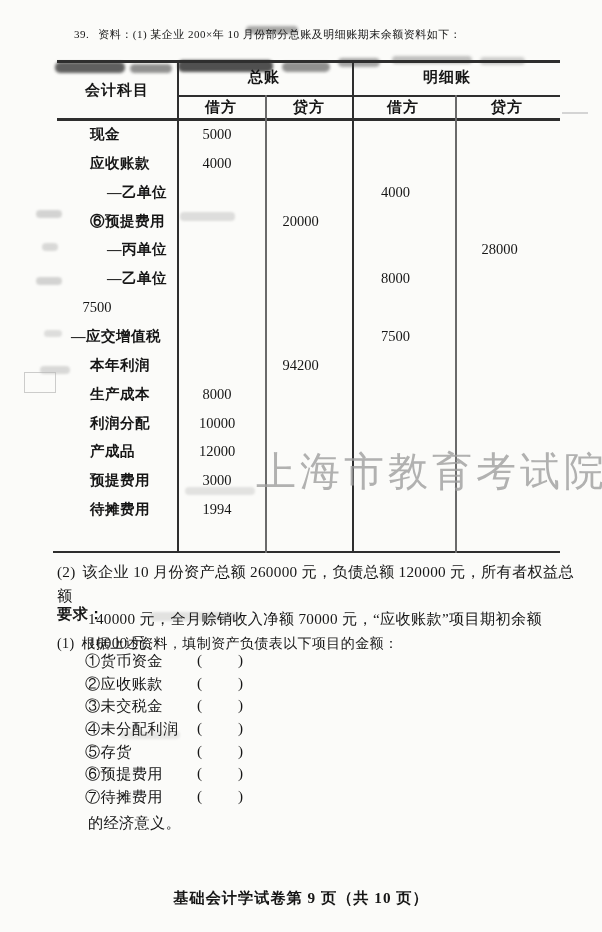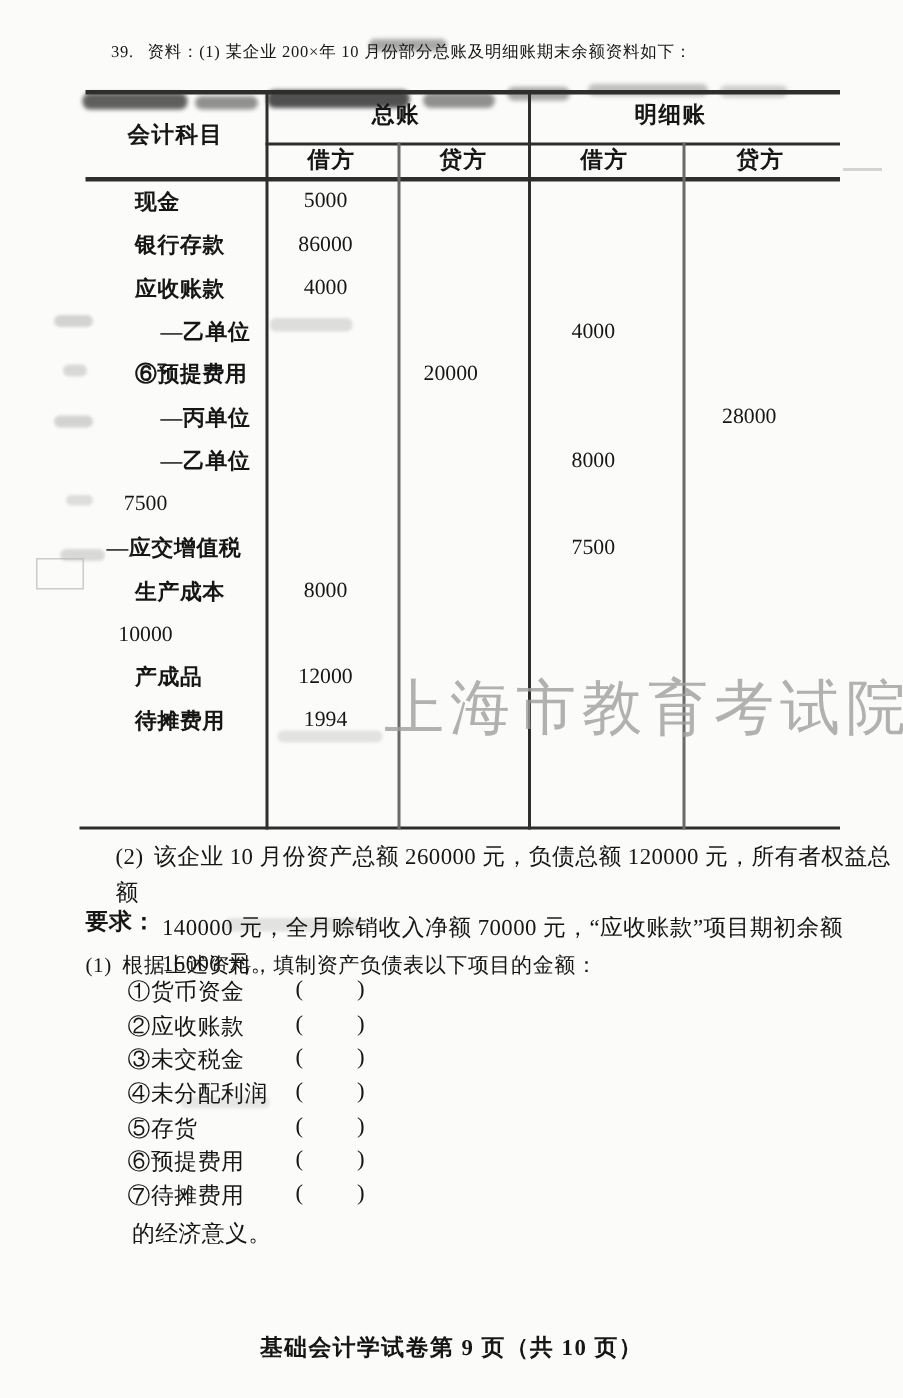--- a/index.html
+++ b/index.html
@@ -31,21 +31,21 @@
   .c3{width:103px;text-align:center;}
   .c4{width:105px;text-align:center;}
   
   .watermark{
     position:absolute;left:256px;top:444px;
     font-size:40px;color:#9f9f9f;opacity:.8;
     letter-spacing:4px;white-space:nowrap;font-weight:400;
     pointer-events:none;
   }
   
-  .para2{position:absolute;left:57px;top:560px;width:520px;font-size:15.2px;line-height:23.5px;letter-spacing:.3px;margin-left:20px;}
+  .para2{position:absolute;left:57px;top:560px;width:520px;font-size:15.2px;line-height:23.5px;letter-spacing:.3px;}
   .para2 .plabel{margin-right:7px;}
   .para2 .cont{margin-left:31px;}
   .req-title{position:absolute;left:57px;top:604px;font-size:15.2px;font-weight:600;letter-spacing:.5px;}
   .req1{position:absolute;left:57px;top:635px;font-size:14px;letter-spacing:.4px;white-space:nowrap;}
   .req1 .rlabel{margin-right:7px;}
   .items{position:absolute;left:85px;top:651px;width:220px;}
   .item{position:relative;height:22.7px;font-size:15.2px;letter-spacing:.4px;}
   .item .po{position:absolute;left:112px;top:0;}
   .item .pc{position:absolute;left:153px;top:0;}
   .req2{position:absolute;left:57px;top:812px;width:525px;font-size:15.2px;line-height:22.5px;letter-spacing:.3px;}
@@ -110,27 +110,20 @@
 
     <div class="tbody">
       <div class="trow">
         <div class="c c0 main">现金</div>
         <div class="c c1">5000</div>
         <div class="c c2"></div>
         <div class="c c3"></div>
         <div class="c c4"></div>
       </div>
       <div class="trow">
-        <div class="c c0 main">银行存款</div>
-        <div class="c c1">86000</div>
-        <div class="c c2"></div>
-        <div class="c c3"></div>
-        <div class="c c4"></div>
-      </div>
-      <div class="trow">
         <div class="c c0 main">应收账款</div>
         <div class="c c1">4000</div>
         <div class="c c2"></div>
         <div class="c c3"></div>
         <div class="c c4"></div>
       </div>
       <div class="trow">
         <div class="c c0 sub">—乙单位</div>
         <div class="c c1"></div>
         <div class="c c2"></div>
@@ -165,35 +158,50 @@
         <div class="c c4"></div>
       </div>
       <div class="trow">
         <div class="c c0 sub2">—应交增值税</div>
         <div class="c c1"></div>
         <div class="c c2"></div>
         <div class="c c3">7500</div>
         <div class="c c4"></div>
       </div>
       <div class="trow">
+        <div class="c c0 main">本年利润</div>
+        <div class="c c1"></div>
+        <div class="c c2">94200</div>
+        <div class="c c3"></div>
+        <div class="c c4"></div>
+      </div>
+      <div class="trow">
         <div class="c c0 main">生产成本</div>
         <div class="c c1">8000</div>
         <div class="c c2"></div>
         <div class="c c3"></div>
         <div class="c c4"></div>
       </div>
       <div class="trow">
+        <div class="c c0 main">利润分配</div>
         <div class="c c1">10000</div>
         <div class="c c2"></div>
         <div class="c c3"></div>
         <div class="c c4"></div>
       </div>
       <div class="trow">
         <div class="c c0 main">产成品</div>
         <div class="c c1">12000</div>
+        <div class="c c2"></div>
+        <div class="c c3"></div>
+        <div class="c c4"></div>
+      </div>
+      <div class="trow">
+        <div class="c c0 main">预提费用</div>
+        <div class="c c1">3000</div>
         <div class="c c2"></div>
         <div class="c c3"></div>
         <div class="c c4"></div>
       </div>
       <div class="trow">
         <div class="c c0 main">待摊费用</div>
         <div class="c c1">1994</div>
         <div class="c c2"></div>
         <div class="c c3"></div>
         <div class="c c4"></div>

